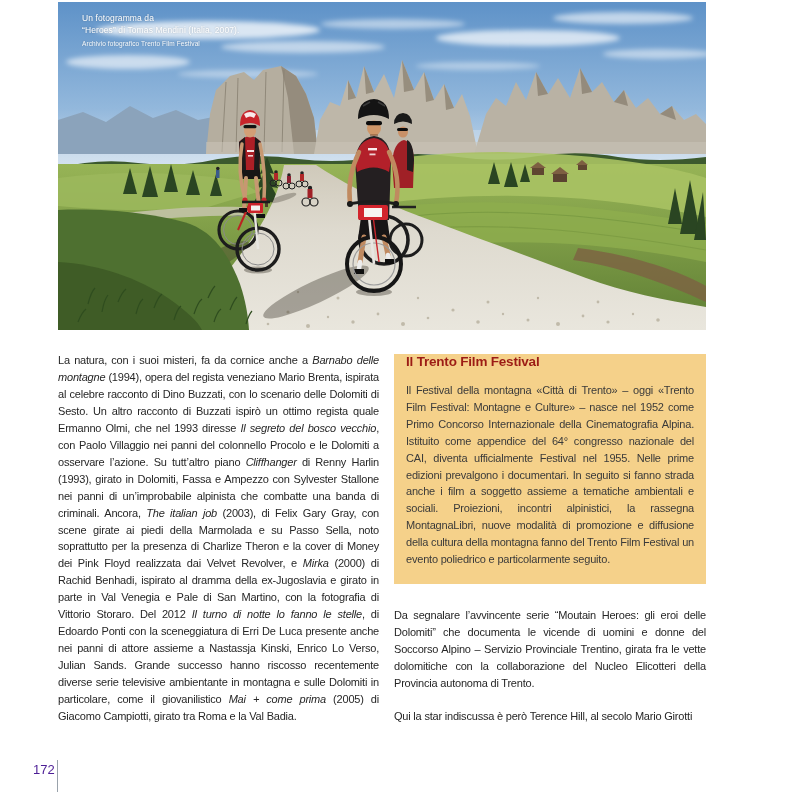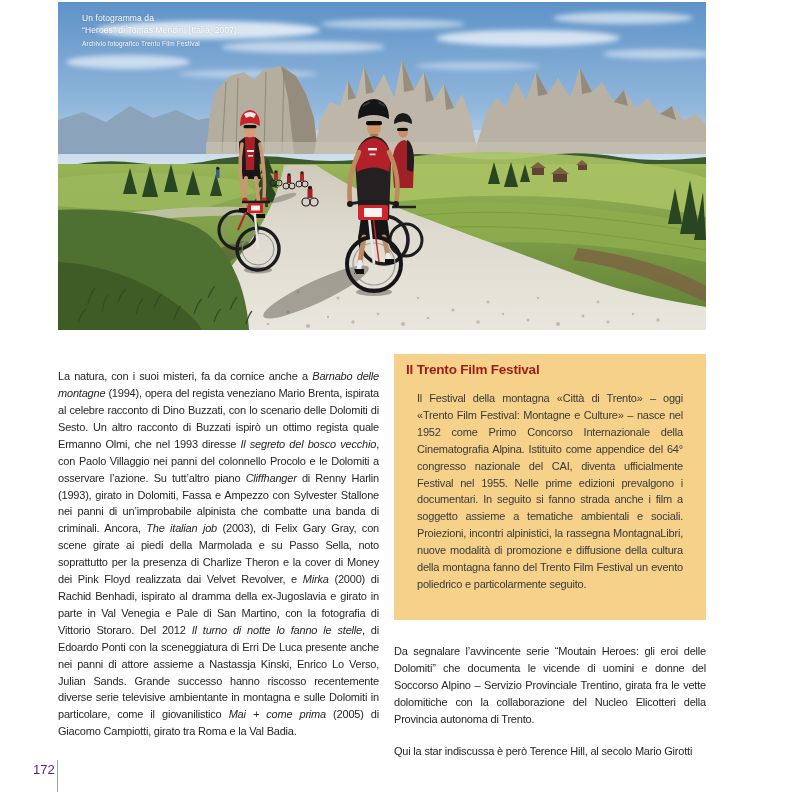--- a/index.html
+++ b/index.html
@@ -10,41 +10,41 @@
   .photo{position:absolute;left:58px;top:2px;width:704px;height:328px;margin:0;}
   .photo svg{display:block;width:648px;height:328px;}
   .caption{
     position:absolute;left:24px;top:11px;color:#fff;
     font-size:8.5px;line-height:11.5px;letter-spacing:.1px;
     text-shadow:0 0 2px rgba(0,0,0,.25);
   }
   .caption .cap-credit{font-size:6.5px;line-height:9px;margin-top:3px;opacity:.95;}
   .columns{
     position:absolute;left:58px;top:348px;width:648px;
-    display:flex;gap:15px;align-items:center;
+    display:flex;gap:15px;align-items:flex-end;
   }
   .col-left{width:321px;}
   .col-right{width:312px;}
   .bodytext{
     font-size:11px;line-height:16.9px;letter-spacing:-0.2px;
     text-align:justify;color:#262626;
     -webkit-hyphens:auto;hyphens:auto;
   }
   .bodytext em{font-style:italic;}
   .info-box{
     background:var(--box-bg,#f5d18a);
     margin-top:6px;
-    padding:8px 12px 16px 12px;
+    padding:0 12px 16px 12px;
     box-sizing:border-box;
   }
   .info-box h3{
     margin:0 0 13px 0;font-size:13.5px;line-height:15px;
     color:var(--box-title,#9c1c15);font-weight:bold;letter-spacing:-0.2px;
   }
-  .info-box p{margin:11px;color:#3a3a3a;}
+  .info-box p{margin:0;color:#3a3a3a;}
   .rc-para{margin:23px 0 0 0;}
   .rc-para2{margin:16px 0 0 0;}
   .page-num{
     position:absolute;left:33px;top:762px;
     font-size:13px;letter-spacing:0;color:#4c1d95;
   }
   .page-rule{
     position:absolute;left:57px;top:760px;width:1px;height:32px;
     background:#99a2ab;
   }

